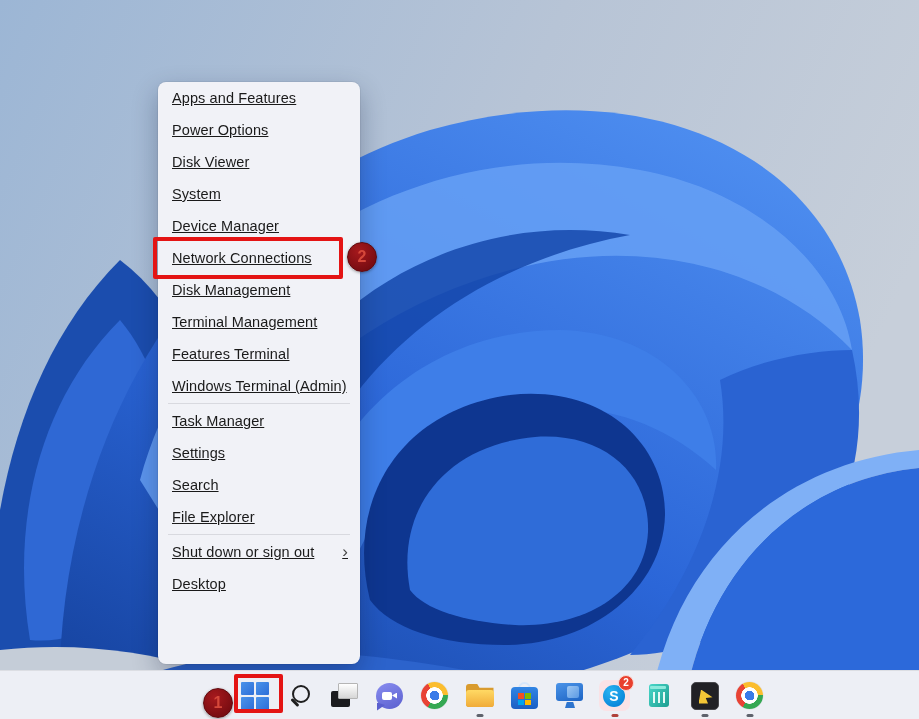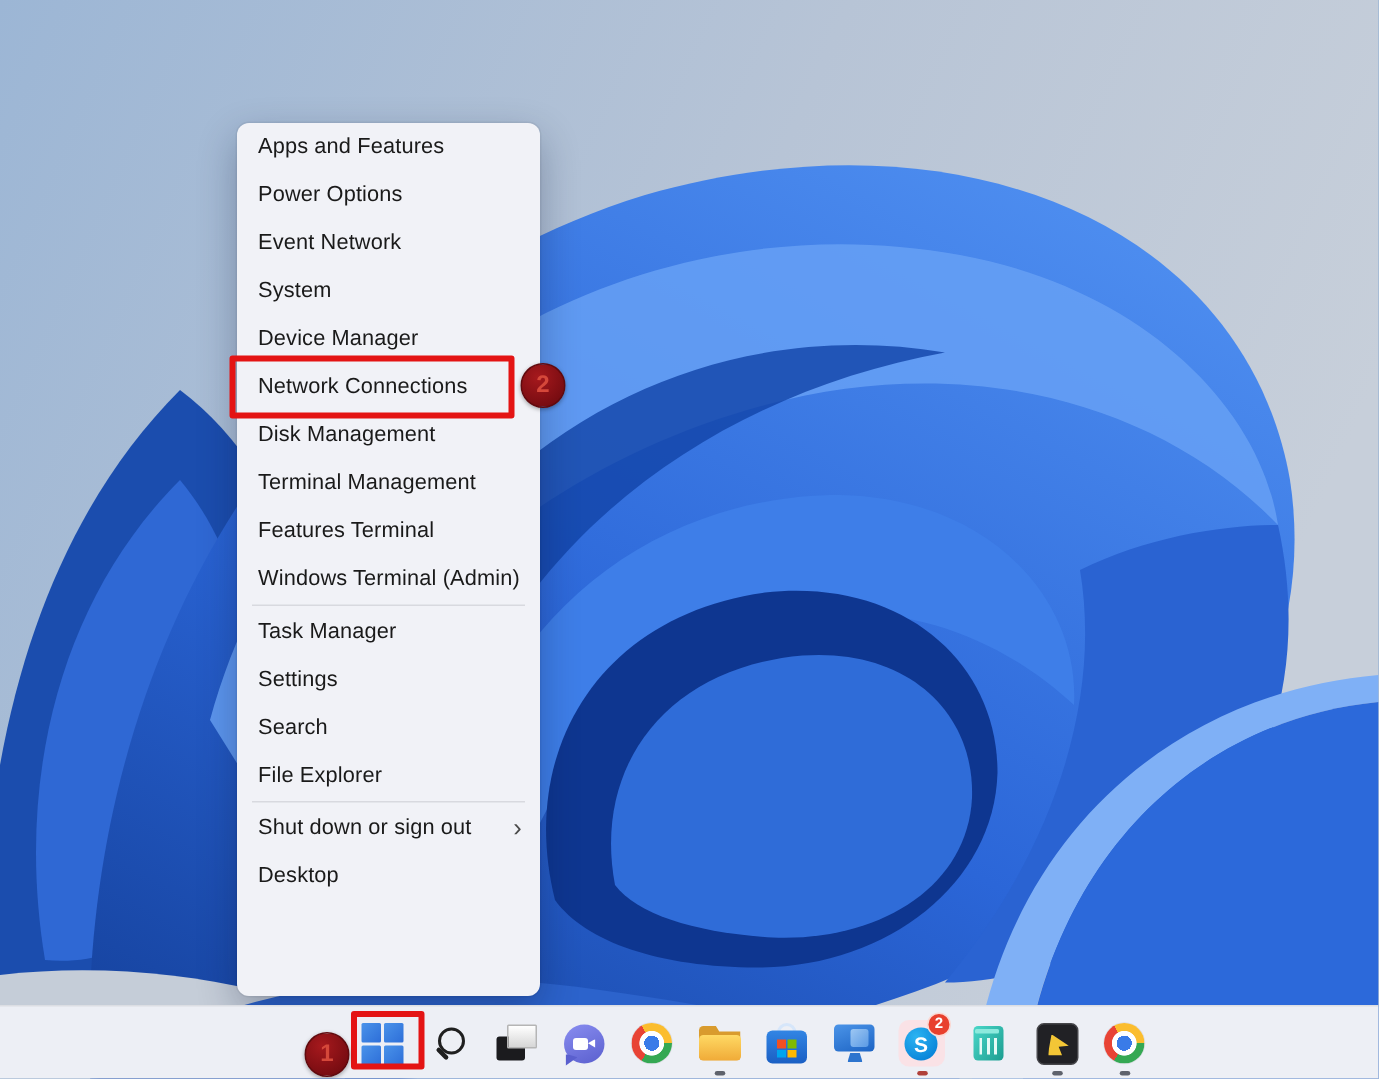--- a/index.html
+++ b/index.html
@@ -21,21 +21,21 @@
   
   .menu{
     position:absolute;left:158px;top:82px;width:202px;height:582px;
     background:var(--menu-bg);border-radius:8px;
     box-shadow:0 10px 26px rgba(10,20,50,.30),0 0 0 1px rgba(0,0,0,.05);
     z-index:5;
   }
   .menu-item{
     height:32px;line-height:32px;padding-left:14px;
     font-size:14.5px;color:var(--menu-text);letter-spacing:.1px;
-    white-space:nowrap;cursor:default;
+    white-space:nowrap;cursor:default;text-decoration:underline;
   }
   .menu-item.has-sub{display:flex;justify-content:space-between;align-items:center;padding-right:12px}
   .menu-sep{height:1px;background:#d8d9df;margin:1px 10px}
   .chev{font-size:17px;color:#4a4a4a;line-height:32px}
 
   
   .hl-box{position:absolute;border:4px solid var(--annotation-red);border-radius:2px;z-index:8}
   .hl-device{left:153px;top:237px;width:190px;height:42px}
   .hl-start{left:234px;top:674px;width:49px;height:39px;z-index:12}
   .step-badge{
@@ -167,21 +167,21 @@
     <path d="M 410 590 C 395 510 445 445 535 437 C 605 432 650 475 648 532 C 645 592 585 628 515 625 C 465 622 425 610 410 590 Z" fill="#2f6cd8"></path>
     <path d="M 0 719 L 0 650 C 70 642 140 650 200 668 L 230 719 Z" fill="#c5cdd8"></path>
     <path d="M 60 719 C 140 660 260 640 400 660 C 520 676 600 700 640 719 Z" fill="#2c63cc"></path>
     <path d="M 648 719 C 668 560 780 462 919 450 L 919 468 C 795 480 700 575 682 719 Z" fill="#7fb0f6"></path>
     <path d="M 682 719 C 700 575 795 480 919 468 L 919 719 Z" fill="#2c69da"></path>
   </svg>
 
   <div class="menu">
     <div class="menu-item">Apps and Features</div>
     <div class="menu-item">Power Options</div>
-    <div class="menu-item">Event Network</div>
+    <div class="menu-item">Disk Viewer</div>
     <div class="menu-item">System</div>
     <div class="menu-item">Device Manager</div>
     <div class="menu-item">Network Connections</div>
     <div class="menu-item">Disk Management</div>
     <div class="menu-item">Terminal Management</div>
     <div class="menu-item">Features Terminal</div>
     <div class="menu-item">Windows Terminal (Admin)</div>
     <div class="menu-sep"></div>
     <div class="menu-item">Task Manager</div>
     <div class="menu-item">Settings</div>

